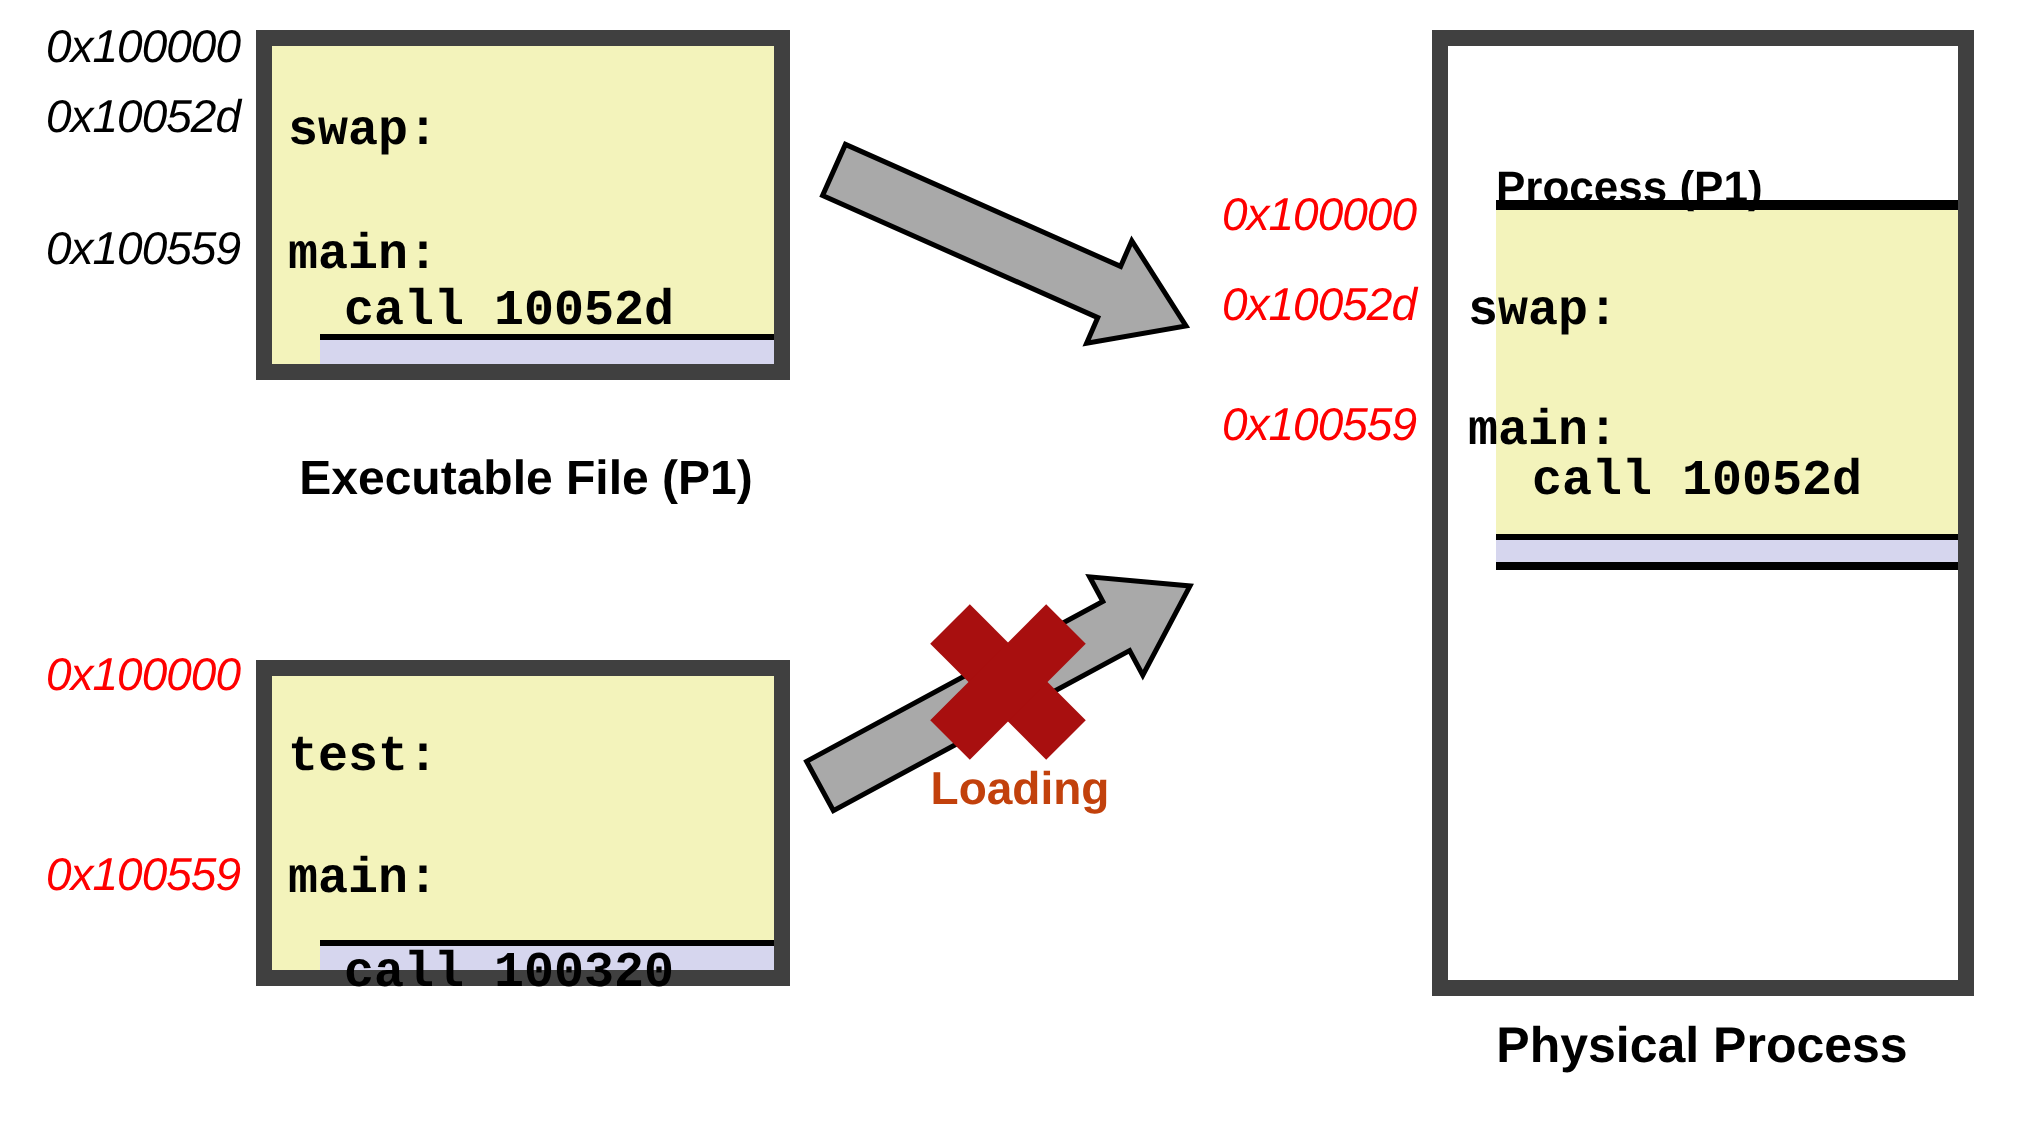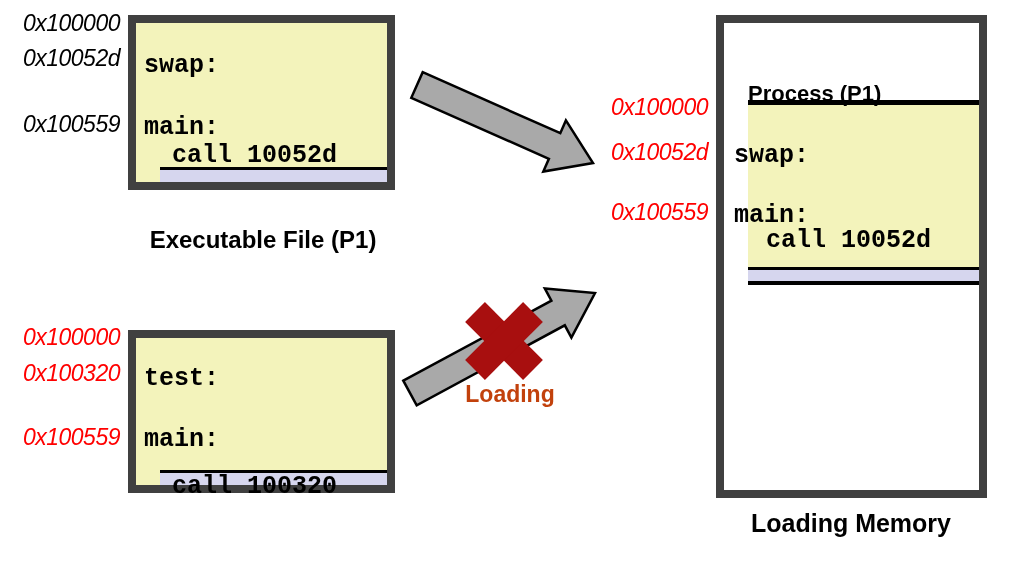--- a/index.html
+++ b/index.html
@@ -60,21 +60,20 @@
     <div class="fill"></div>
     <div class="sep"></div>
     <div class="strip"></div>
     <div class="code-line" style="left:8px;  top:29px;">swap:</div>
     <div class="code-line" style="left:8px;  top:91px;">main:</div>
     <div class="code-line" style="left:36px; top:119px;">call 10052d</div>
   </div>
   <div class="title" style="left:118px; top:194px; width:290px;margin-top:32px;">Executable File (P1)</div>
 
   <div class="addr red" style="left:0; top:324px;">0x100000</div>
-  <div class="addr red" style="left:0; top:360px;">0x100320</div>
   <div class="addr red" style="left:0; top:424px;">0x100559</div>
 
   <div class="box" style="left:128px; top:330px; width:267px; height:163px;text-decoration:underline;">
     <div class="fill"></div>
     <div class="sep"></div>
     <div class="strip"></div>
     <div class="code-line" style="left:8px;  top:27px;">test:</div>
     <div class="code-line" style="left:8px;  top:88px;">main:</div>
     <div class="code-line" style="left:36px; top:135px;">call 100320</div>
   </div>
@@ -103,15 +102,15 @@
     <div class="mem-hr-thick"></div>
     <div class="mem-seg-code"></div>
     <div class="mem-hr-thin"></div>
     <div class="mem-seg-strip"></div>
     <div class="mem-hr-mid"></div>
     <div class="mem-seg-free"></div>
     <div class="code-line" style="left:10px; top:119px;">swap:</div>
     <div class="code-line" style="left:10px; top:179px;">main:</div>
     <div class="code-line" style="left:42px; top:204px;">call 10052d</div>
   </div>
-  <div class="title" style="left:706px; top:509px; width:290px; font-size:25px;">Loading Memory</div>
+  <div class="title" style="left:706px; top:509px; width:290px; font-size:25px;">Physical Process</div>
 
 </div>
 
 </body></html>

